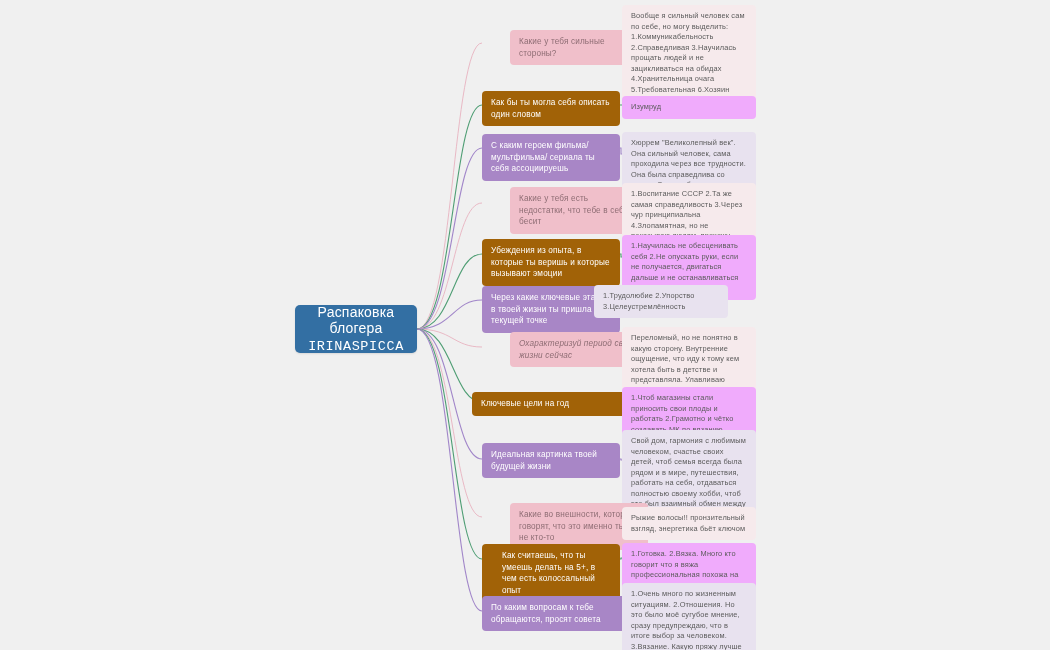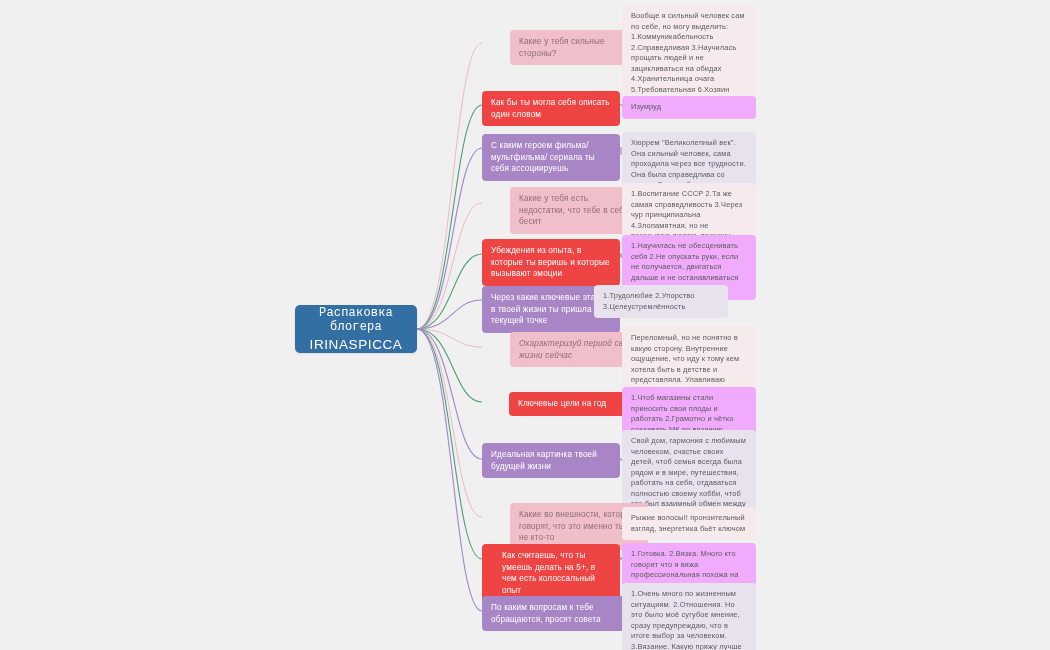--- a/index.html
+++ b/index.html
@@ -34,29 +34,29 @@
     border-radius: 5px;
     background: #336fa3;
     color: #ffffff;
     display: flex;
     flex-direction: column;
     align-items: center;
     justify-content: center;
     text-align: center;
     box-shadow: 0 1px 2px rgba(0,0,0,0.10);
   }
-  .root-line1 { font-size: 12px; letter-spacing: 0.2px; font-family: Liberation Mono, monospace; }
-  .root-line2 { font-size: 13.5px; letter-spacing: 0.6px; margin-top: 3px; }
+  .root-line1 { font-size: 14px; letter-spacing: 0.2px; }
+  .root-line2 { font-size: 13.5px; letter-spacing: 0.6px; margin-top: 3px; font-family: Liberation Mono, monospace; }
 
   .branch-node {
     color: #ffffff;
     font-size: 8.2px;
   }
   .branch-node.pink   { background: #f0bfca; color: #8e6d74; margin-left: 28px; }
-  .branch-node.green  { background: #ef4444; color: #ffffff; }
+  .branch-node.green  { background: #a16207; color: #ffffff; }
   .branch-node.purple { background: #a886c6; color: #ffffff; }
 
   .leaf-node {
     font-size: 7.4px;
     align-items: flex-start;
     color: #5a5a5a;
   }
   .leaf-node.pink   { background: #f6eaec; }
   .leaf-node.green  { background: #f0abfc; }
   .leaf-node.purple { background: #e8e2ef; }
@@ -129,21 +129,21 @@
       </div>
       <div class="node leaf-node purple" style="left: 594px; top: 285px; width: 134px; min-height: 32px;">
         <span class="node-text">1.Трудолюбие 2.Упорство 3.Целеустремлённость</span>
       </div>
       <div class="node branch-node pink" style="left: 482px; top: 332px; width: 138px; min-height: 30px; font-style: italic;">
         <span class="node-text">Охарактеризуй период своей жизни сейчас</span>
       </div>
       <div class="node leaf-node pink" style="left: 622px; top: 327px; width: 134px; min-height: 54px;">
         <span class="node-text">Переломный, но не понятно в какую сторону. Внутренние ощущение, что иду к тому кем хотела быть в детстве и представляла. Улавливаю больше спокойствие, чем раньше.</span>
       </div>
-      <div class="node branch-node green" style="left: 509px; top: 392px; width: 166px; min-height: 20px;">
+      <div class="node branch-node green" style="left: 472px; top: 392px; width: 166px; min-height: 20px;">
         <span class="node-text">Ключевые цели на год</span>
       </div>
       <div class="node leaf-node green" style="left: 622px; top: 387px; width: 134px; min-height: 36px;">
         <span class="node-text">1.Чтоб магазины стали приносить свои плоды и работать 2.Грамотно и чётко создавать МК по вязанию</span>
       </div>
       <div class="node branch-node purple" style="left: 482px; top: 443px; width: 138px; min-height: 32px;">
         <span class="node-text">Идеальная картинка твоей будущей жизни</span>
       </div>
       <div class="node leaf-node purple" style="left: 622px; top: 430px; width: 134px; min-height: 60px;">
         <span class="node-text">Свой дом, гармония с любимым человеком, счастье своих детей, чтоб семья всегда была рядом и в мире, путешествия, работать на себя, отдаваться полностью своему хобби, чтоб это был взаимный обмен между моими усилиями и заработком через него</span>

